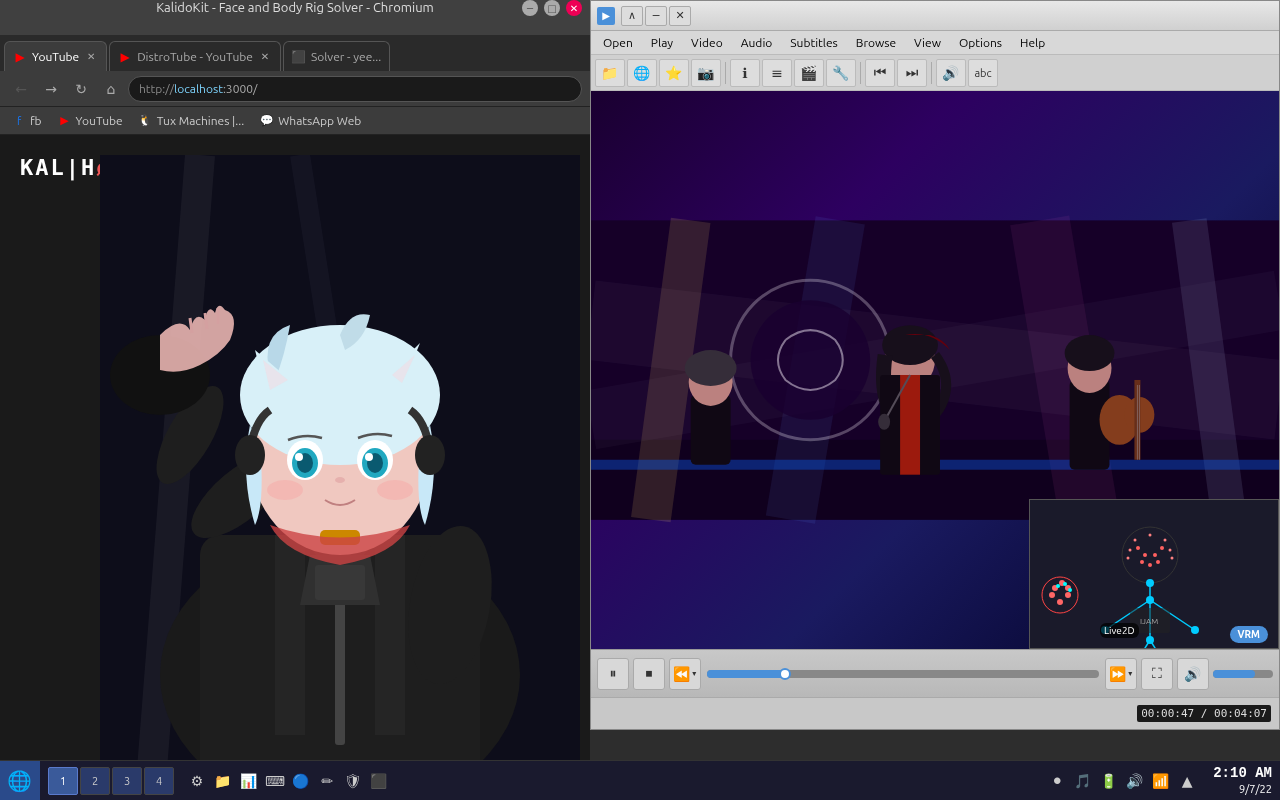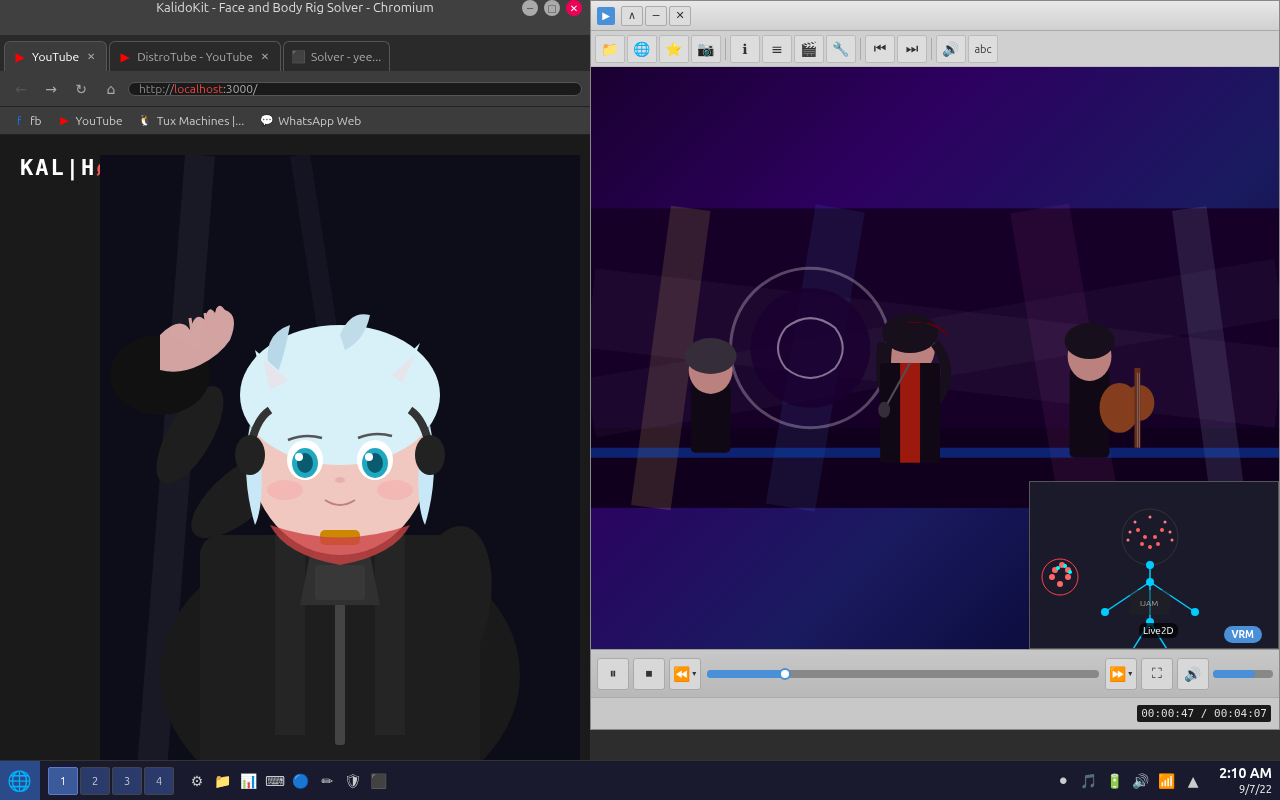--- a/index.html
+++ b/index.html
@@ -107,32 +107,32 @@
       display: flex; align-items: center; justify-content: center;
       border-radius: 50%;
       color: #aaa;
       font-size: 14px;
       cursor: pointer;
     }
     .nav-btn.disabled { color: #555; cursor: default; }
 
     .address-bar {
       flex: 1;
-      height: 14px;
+      height: 26px;
       background: #1a1a1a;
       border-radius: 13px;
       display: flex;
       align-items: center;
       padding: 0 10px;
       font-size: 12px;
       color: #ddd;
       border: 1px solid #555;
     }
     .address-bar .protocol { color: #888; }
-    .address-bar .host { color: #ef4444; }
+    .address-bar .host { color: #7dd3fc; }
     .address-bar .path { color: #aaa; }
 
     .bookmarks-bar {
       height: 28px;
       background: #3c3c3c;
       display: flex;
       align-items: center;
       padding: 0 8px;
       gap: 8px;
       border-bottom: 1px solid #222;
@@ -363,46 +363,45 @@
       text-align: right;
       font-family: monospace;
     }
 
     
     .tracking-overlay {
       position: absolute;
       bottom: 0;
       right: 0;
       width: 250px;
-      height: 168px;
+      height: 150px;
       background: #1a1a1a;
       border: 1px solid #555;
       overflow: hidden;
     }
     .tracking-video {
       width: 100%;
       height: 100%;
       background: linear-gradient(135deg, #2a2a3a 0%, #3a3a4a 100%);
       position: relative;
     }
     .tracking-label-live2d {
       position: absolute;
       bottom: 10px;
       left: 70px;
       font-size: 10px;
       color: #fff;
       background: rgba(0,0,0,0.7);
       padding: 2px 4px;
       border-radius: 6px;
-      margin-left: 39px;
     }
     .tracking-label-vrm {
       position: absolute;
       bottom: 5px;
-      right: 16px;
+      right: 10px;
       font-size: 10px;
       color: #fff;
       background: #4a90d9;
       padding: 3px 8px;
       border-radius: 10px;
       font-weight: bold;
     }
 
     
     .taskbar {
@@ -436,21 +435,21 @@
       display: flex; align-items: center; justify-content: center;
       font-size: 14px; color: #ccc; cursor: pointer;
     }
     .taskbar-clock {
       text-align: right;
       color: #fff;
       font-size: 12px;
       line-height: 1.3;
       padding: 0 8px;
     }
-    .taskbar-clock .time { font-size: 14px; font-weight: bold; }
+    .taskbar-clock .time { font-size: 14px; font-weight: bold; font-family: Liberation Mono, monospace; }
     .taskbar-clock .date { font-size: 11px; }
 
     
     .workspace-indicators {
       display: flex;
       gap: 2px;
       padding: 0 8px;
       flex-shrink: 0;
     }
     .workspace-btn {
@@ -647,20 +646,31 @@
 
   <div class="smplayer-titlebar">
     <div class="smplayer-title-icon">▶</div>
     <div class="smplayer-win-btns">
       <div class="smplayer-win-btn">∧</div>
       <div class="smplayer-win-btn">─</div>
       <div class="smplayer-win-btn close">✕</div>
     </div>
   </div>
 
+  <div class="smplayer-menubar">
+    <div class="menu-item">Open</div>
+    <div class="menu-item">Play</div>
+    <div class="menu-item">Video</div>
+    <div class="menu-item">Audio</div>
+    <div class="menu-item">Subtitles</div>
+    <div class="menu-item">Browse</div>
+    <div class="menu-item">View</div>
+    <div class="menu-item">Options</div>
+    <div class="menu-item">Help</div>
+  </div>
 
   <div class="smplayer-toolbar">
     <div class="tool-btn">📁</div>
     <div class="tool-btn">🌐</div>
     <div class="tool-btn">⭐</div>
     <div class="tool-btn">📷</div>
     <div class="tool-separator"></div>
     <div class="tool-btn">ℹ</div>
     <div class="tool-btn">≡</div>
     <div class="tool-btn">🎬</div>

